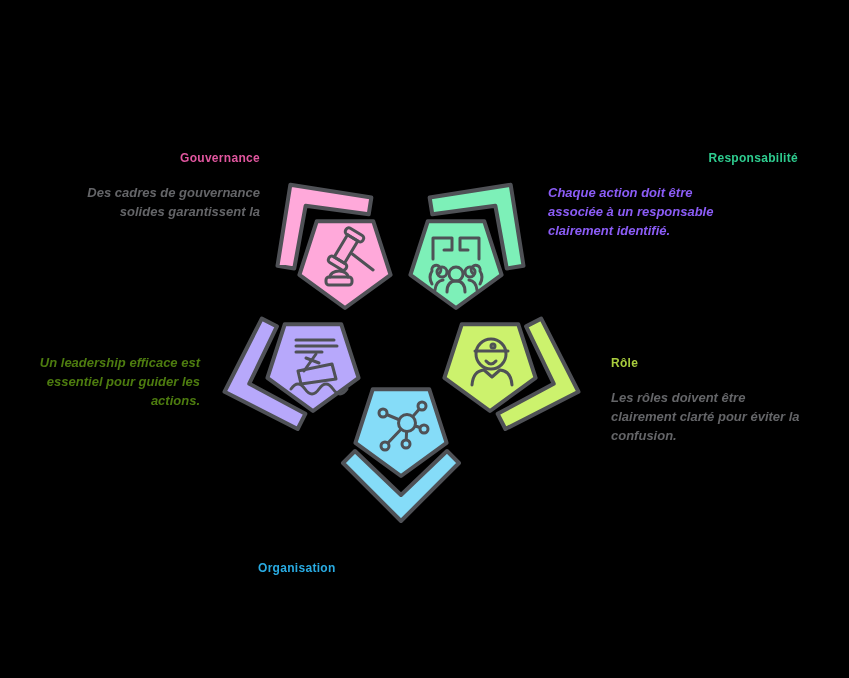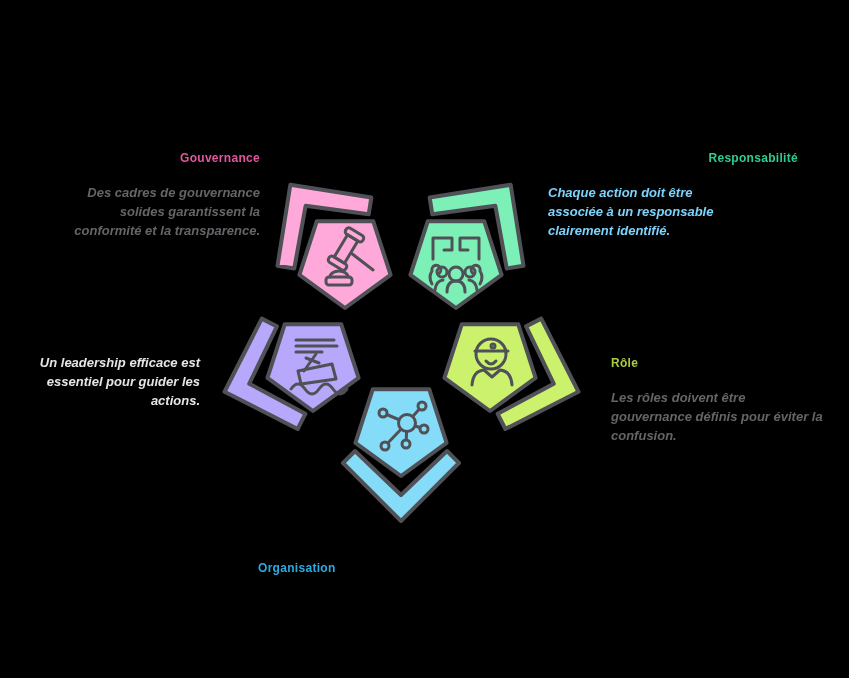--- a/index.html
+++ b/index.html
@@ -92,46 +92,45 @@
         <circle cx="2" cy="21" r="4" fill="#85dcf8"></circle>
       </g>
     </g>
   </svg>
 
   <div class="tb right" style="left:30px;top:148px;width:230px">
     <div class="title" style="color: rgb(225, 86, 159);">Gouvernance</div>
     <div class="desc" style="color: rgb(100, 101, 104);">
       <div>Des cadres de gouvernance</div>
       <div>solides garantissent la</div>
-      <div>conformité et la transparence.</div>
     </div>
   </div>
 
   <div class="tb" style="left:548px;top:148px;width:250px">
     <div class="title" style="color: rgb(46, 204, 143); text-align: right;">Responsabilité</div>
-    <div class="desc" style="color: #7dd3fc;">
+    <div class="desc" style="color: #8b5cf6;">
       <div>Chaque action doit être</div>
       <div>associée à un responsable</div>
       <div>clairement identifié.</div>
     </div>
   </div>
 
   <div class="tb right" style="left:0px;top:353px;width:200px">
-    <div class="desc" style="color: #e5e5e5;">
+    <div class="desc" style="color: #4d7c0f;">
       <div>Un leadership efficace est</div>
       <div>essentiel pour guider les</div>
       <div>actions.</div>
     </div>
   </div>
 
   <div class="tb" style="left:611px;top:353px;width:238px">
     <div class="title" style="color: rgb(168, 204, 61);">Rôle</div>
     <div class="desc" style="color: rgb(100, 101, 104);">
       <div>Les rôles doivent être</div>
-      <div>gouvernance définis pour éviter la</div>
+      <div>clairement clarté pour éviter la</div>
       <div>confusion.</div>
     </div>
   </div>
 
   <div class="tb center" style="left:258px;top:558px;width:290px">
     <div class="title" style="color: rgb(41, 171, 226);">Organisation</div>
   </div>
 
 </div>
 

